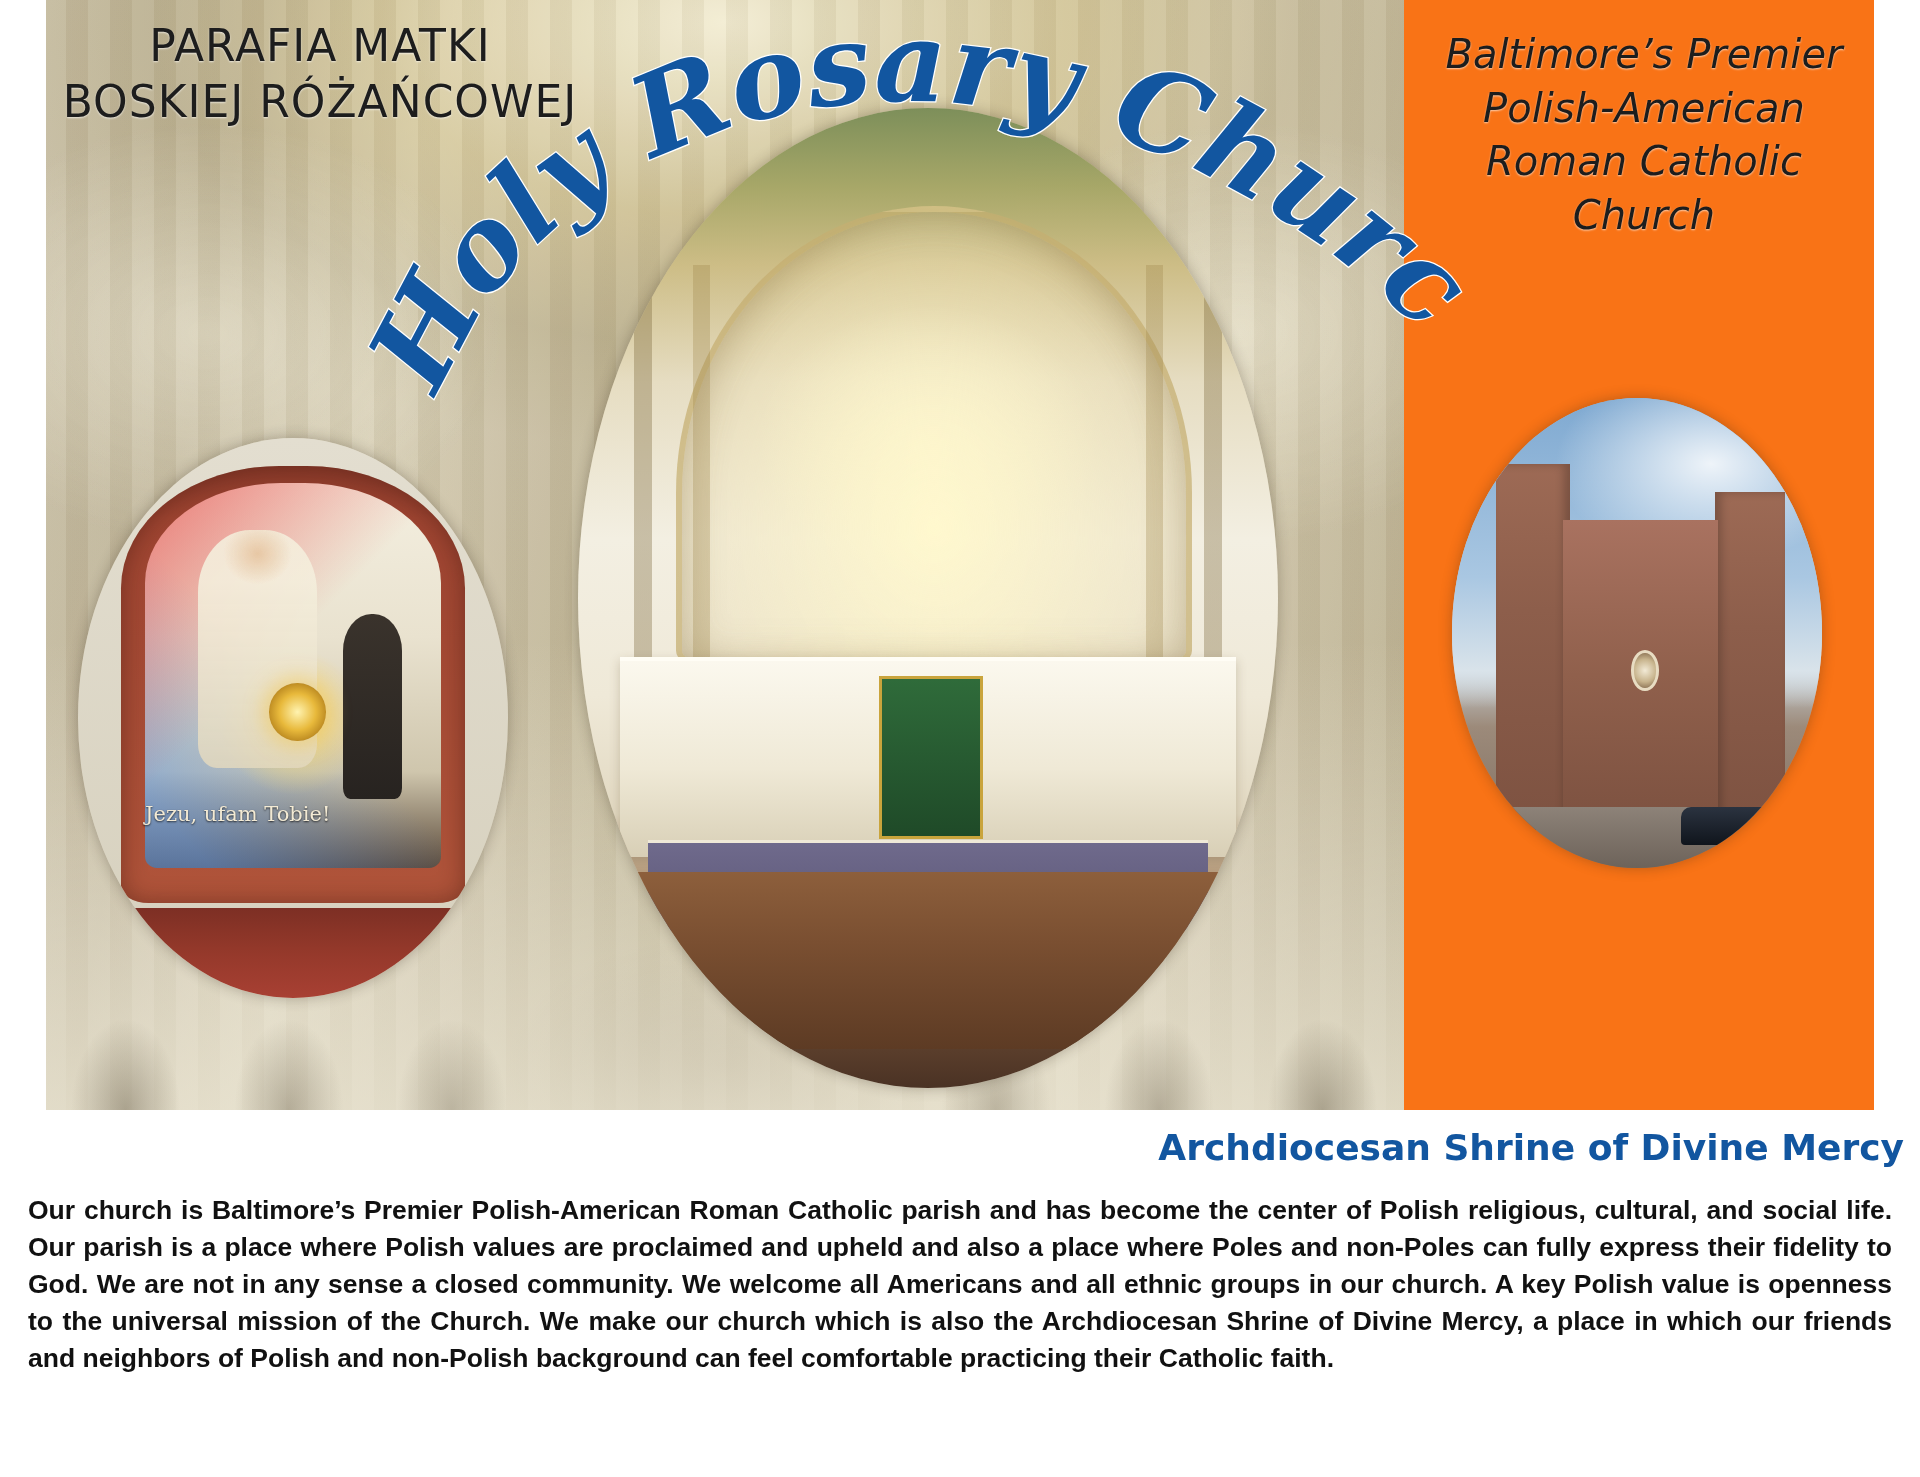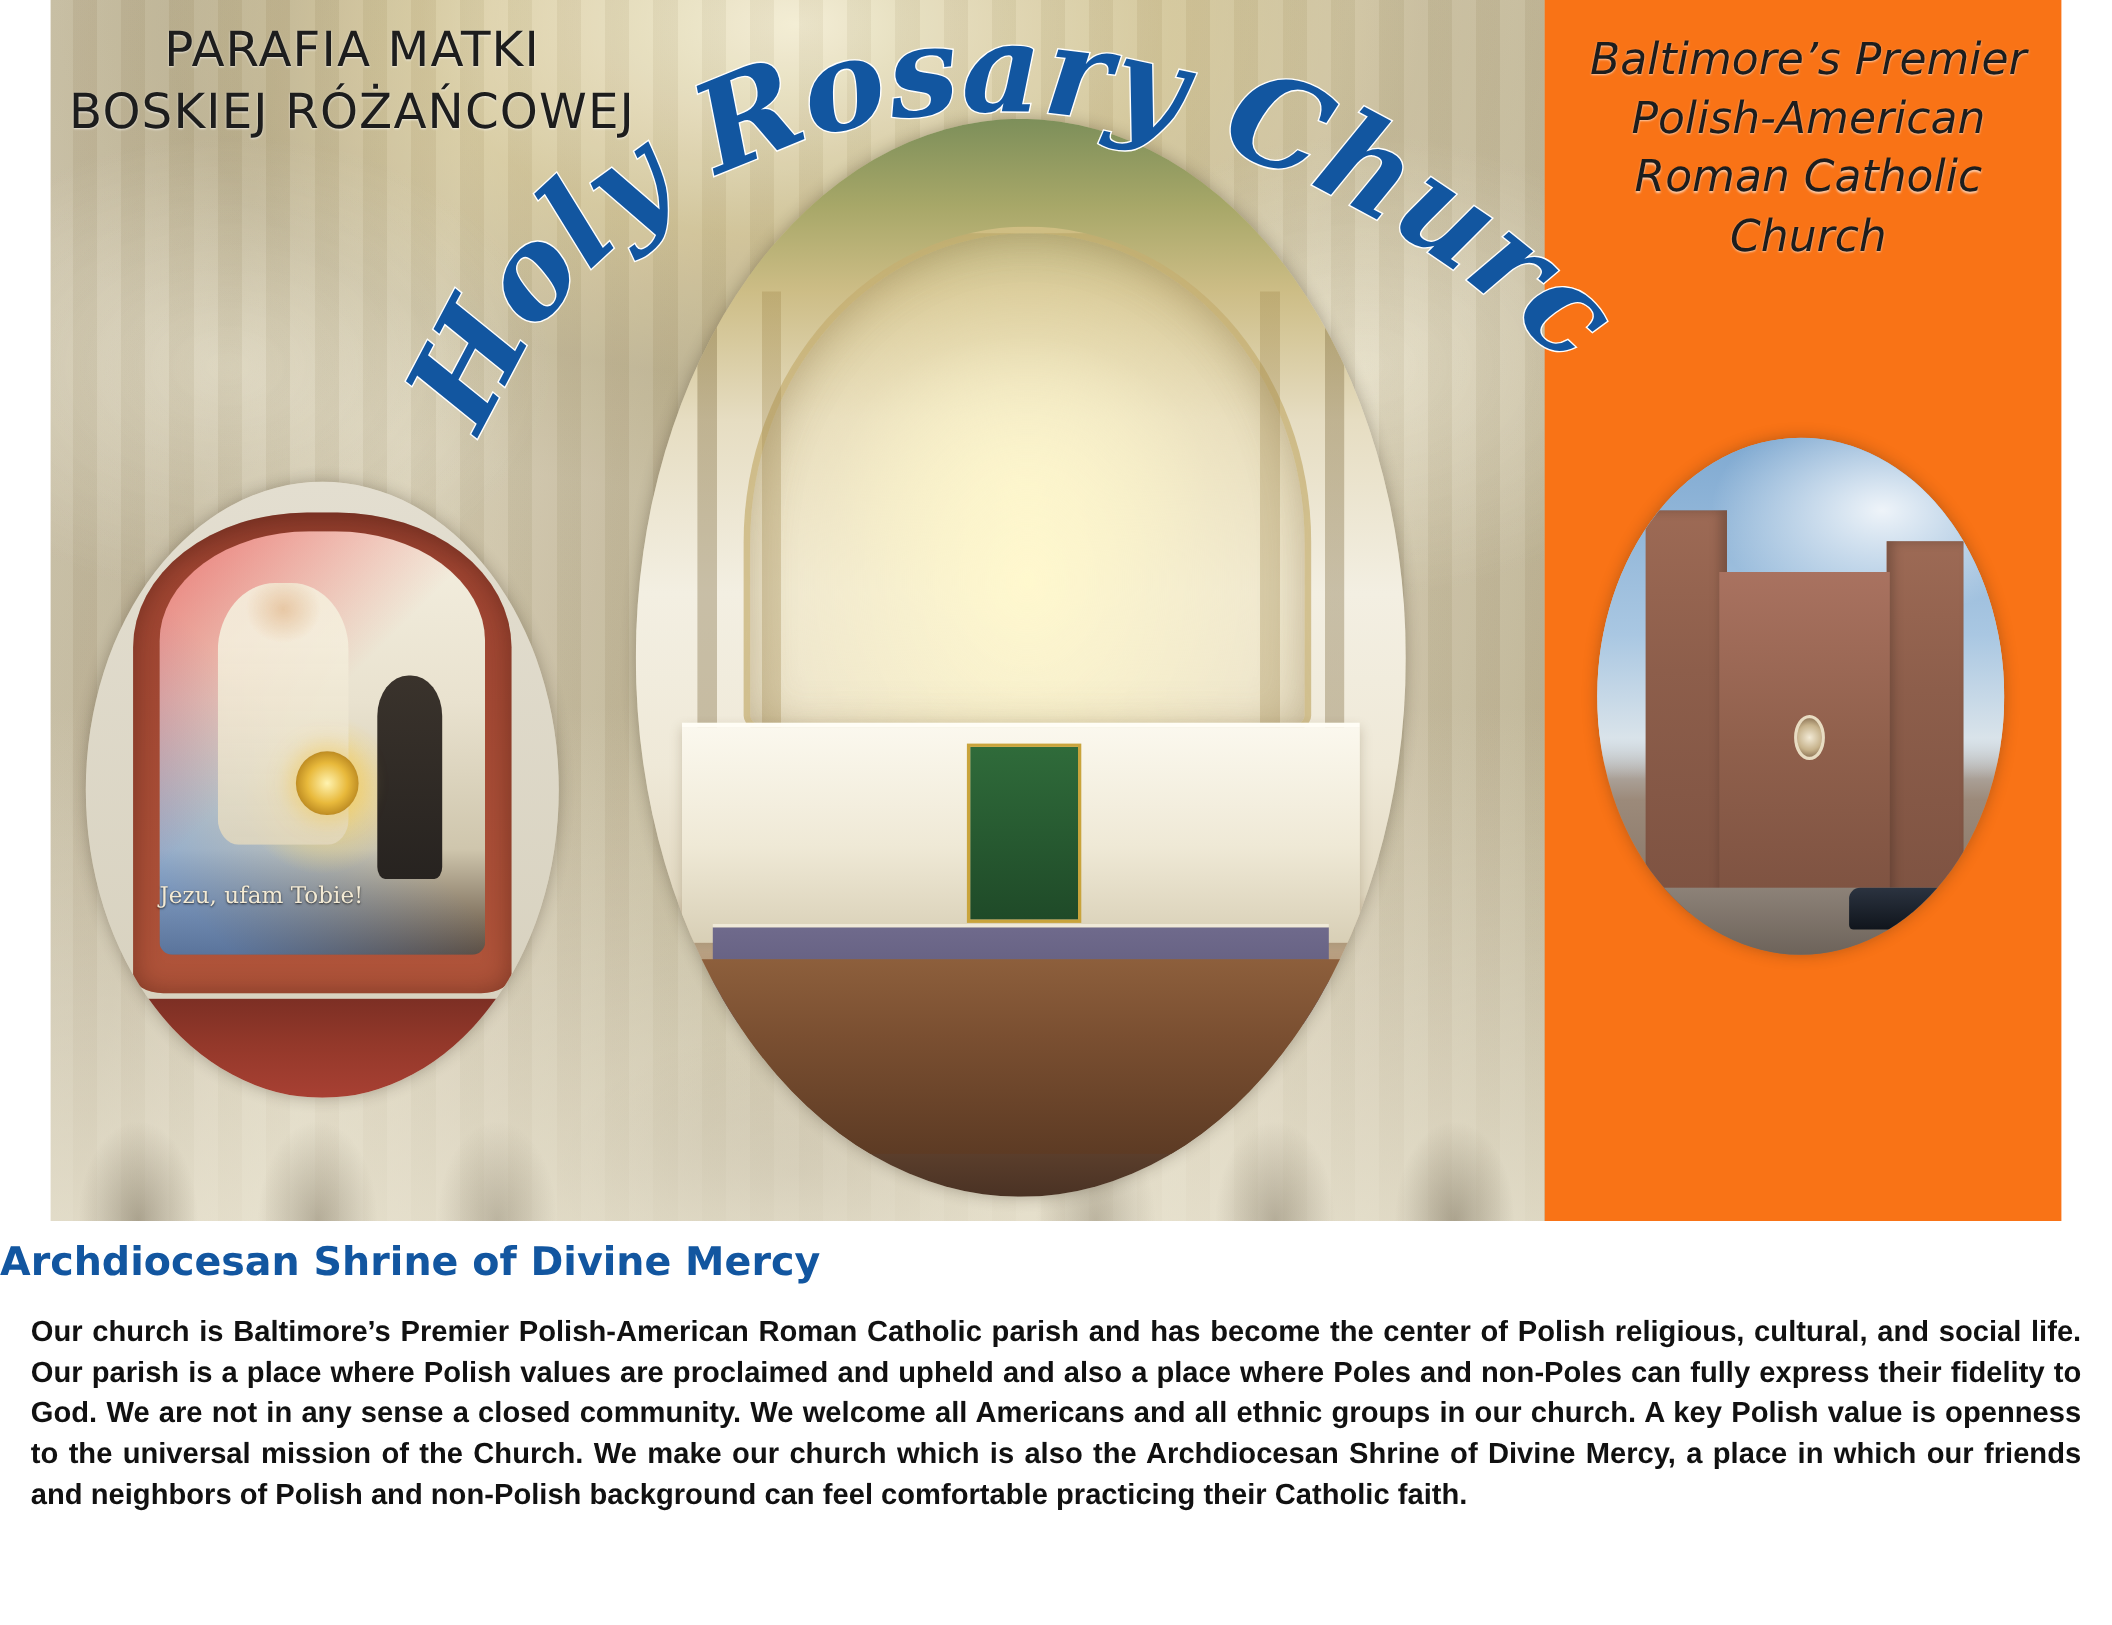--- a/index.html
+++ b/index.html
@@ -354,22 +354,22 @@
     position: absolute;
     left: 0;
     right: 0;
     bottom: 0;
     height: 13%;
     background: linear-gradient(to bottom, #8d8278 0%, #6d635a 100%);
   }
 
   
   .subtitle {
-    margin: 16px 0 0 0;
-    text-align: left;
+    margin: 16px 16px 0 0;
+    text-align: right;
     color: #1256a0;
     font-size: 36px;
     font-weight: bold;
     line-height: 1.22;
     font-family: "DejaVu Sans", sans-serif;
   }
 
   
   .body-copy {
     margin: 22px 28px 0 28px;

